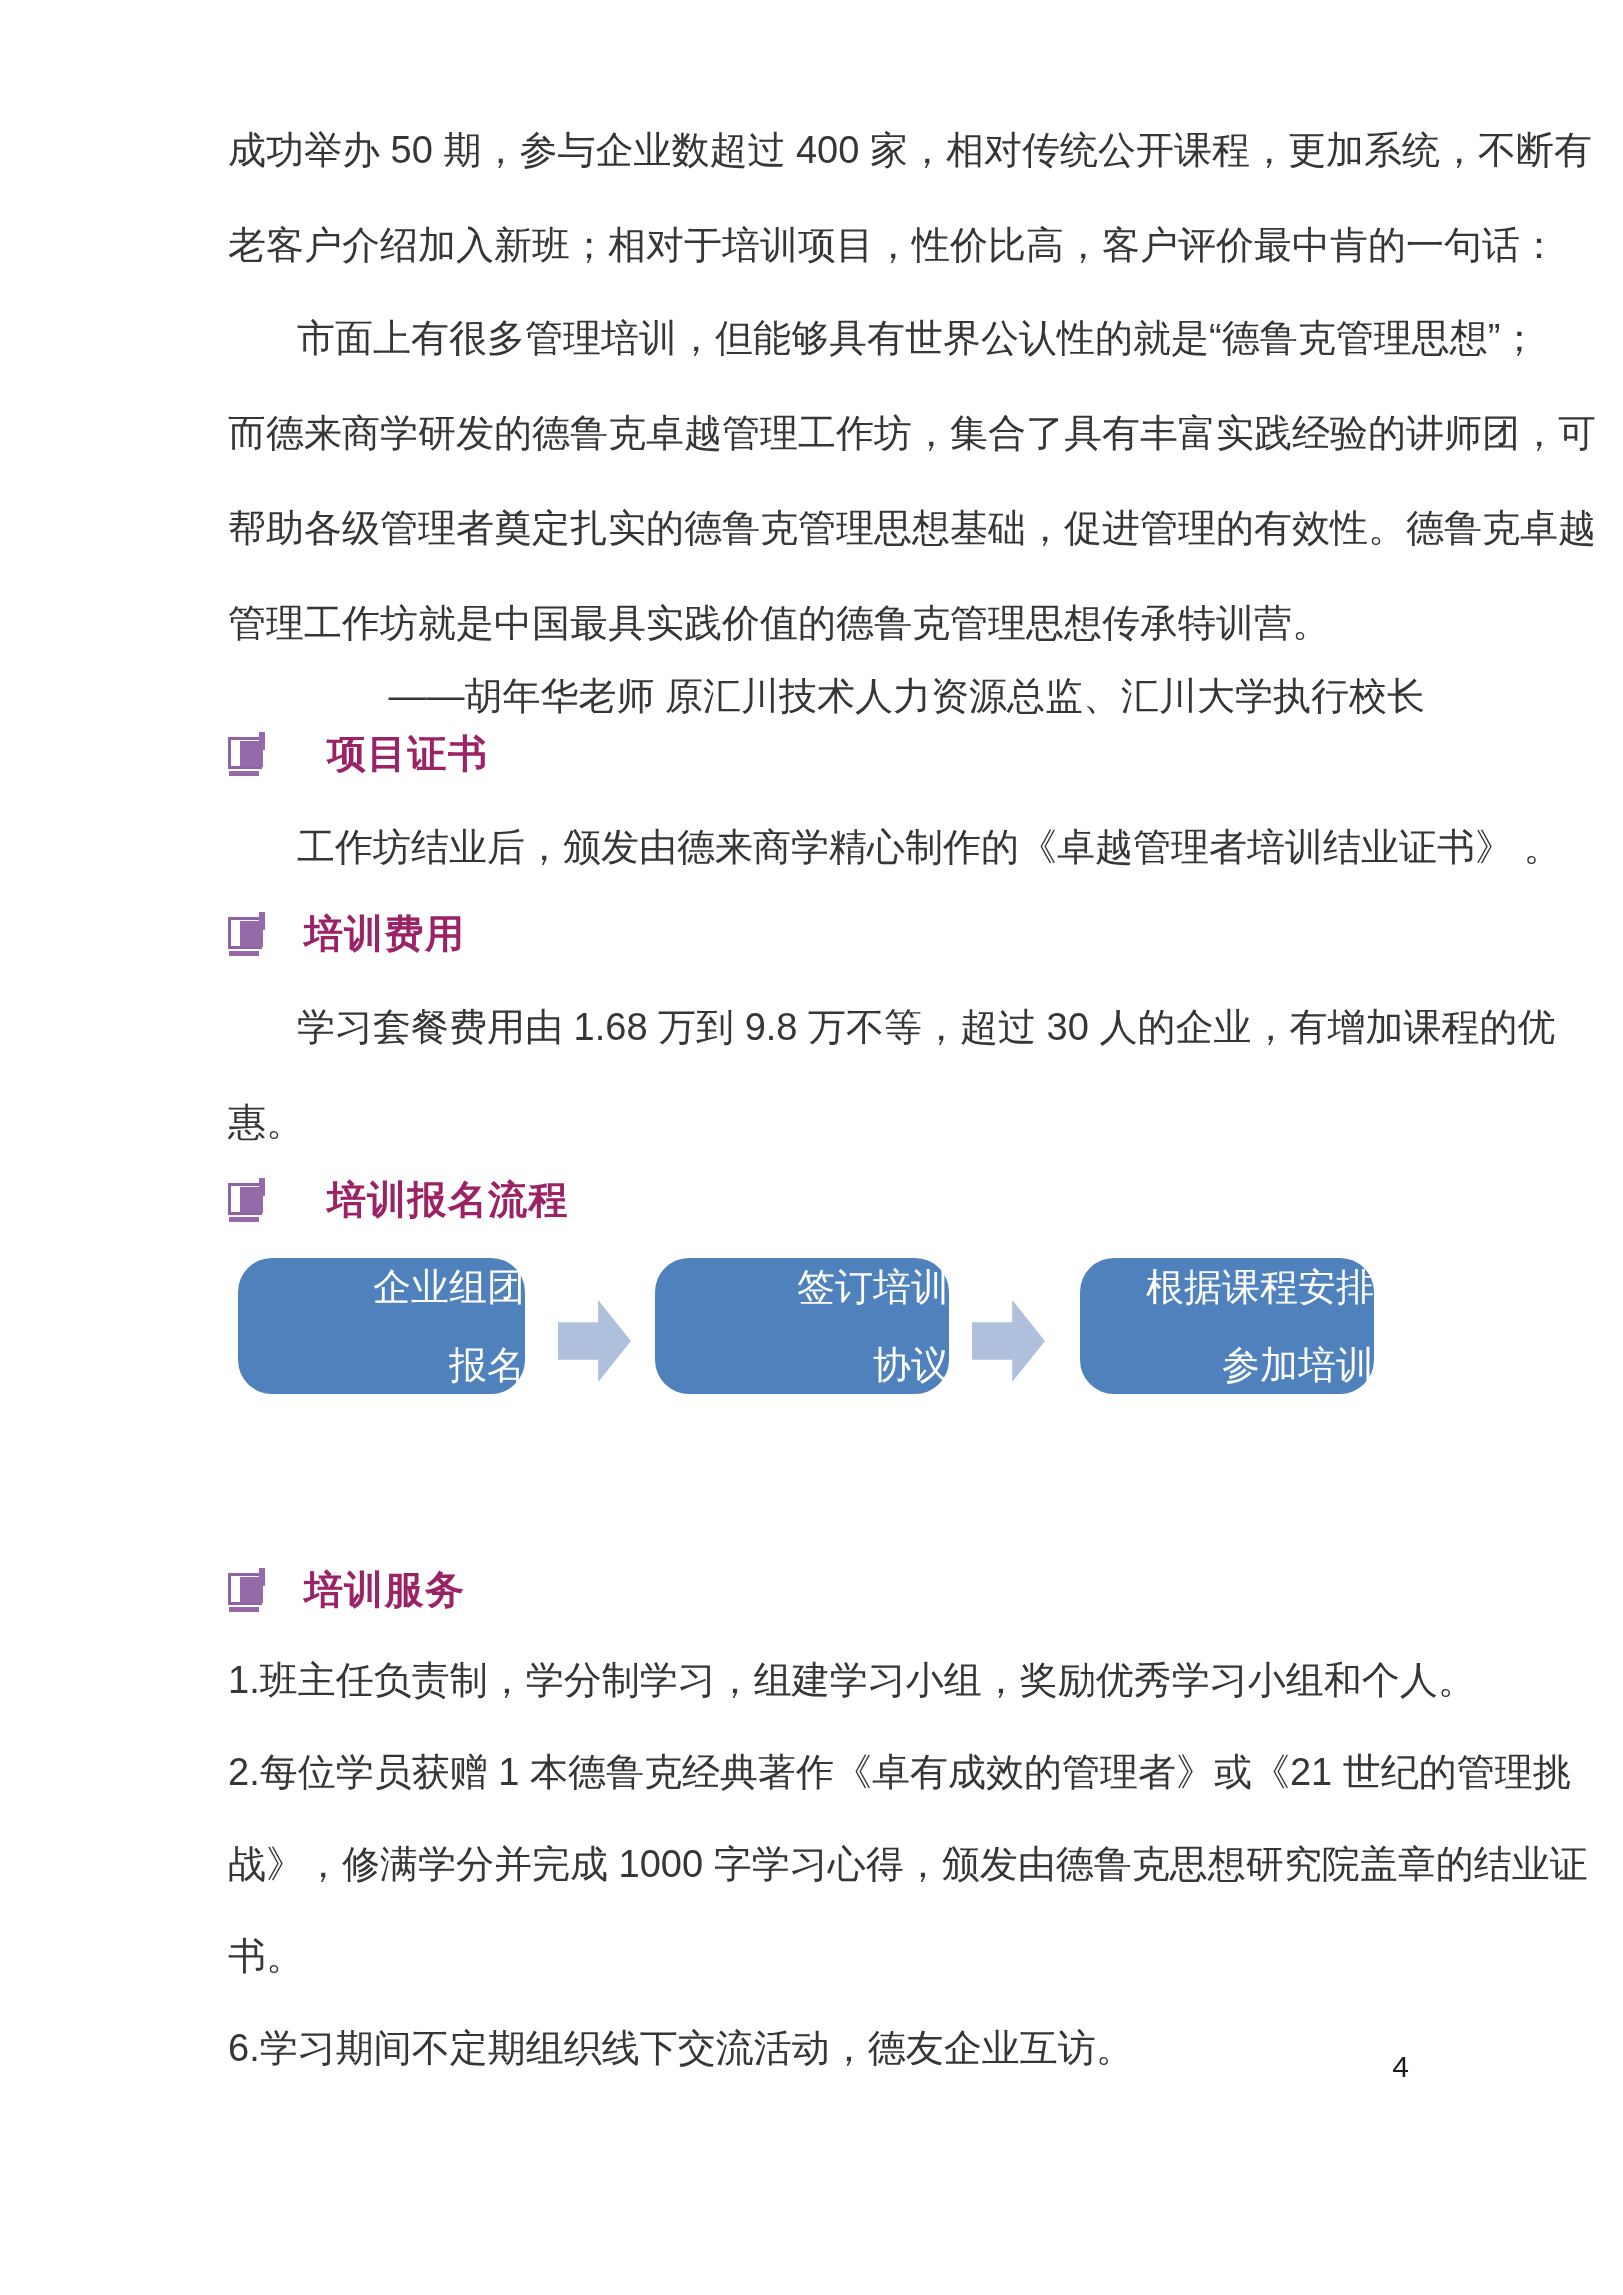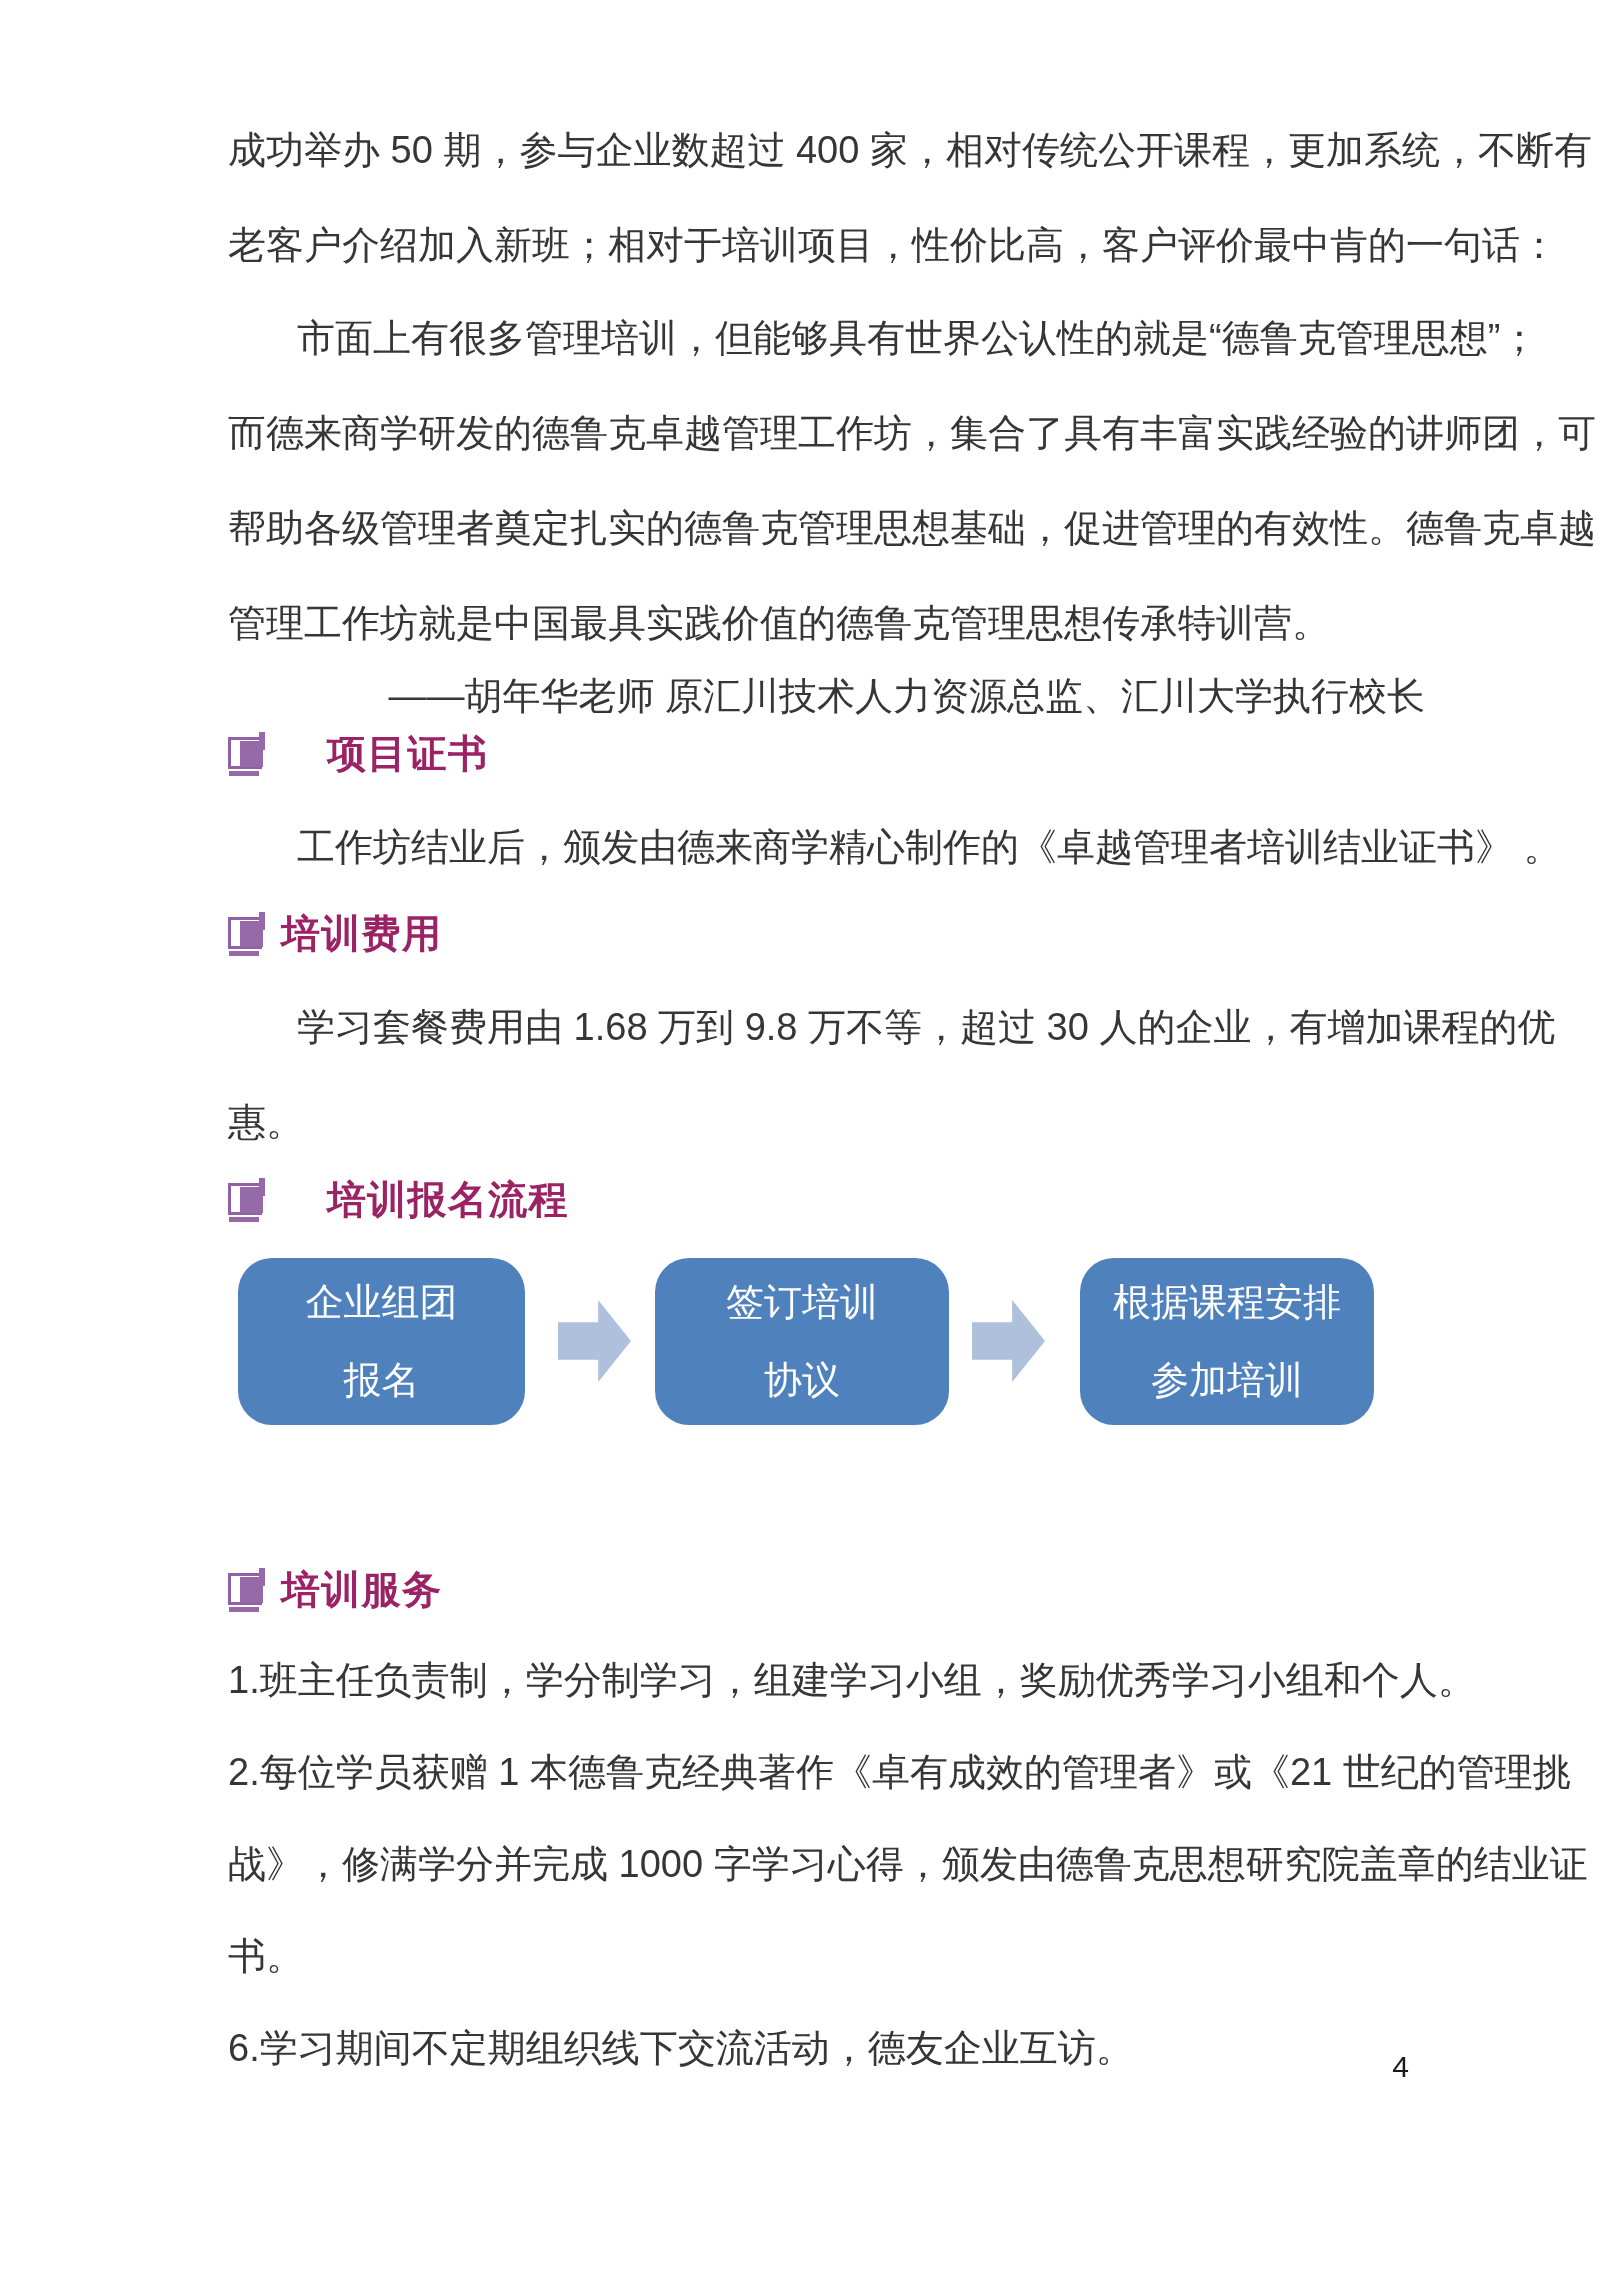--- a/index.html
+++ b/index.html
@@ -21,40 +21,40 @@
   #fee-body{left:228px;top:980px;width:1204px}
   #service-body{left:228px;top:1634px;width:1204px}
 
   
   .heading{left:228px;display:flex;align-items:flex-start}
   .heading .title{
     font-size:39px;font-weight:bold;line-height:44px;
     color:var(--c-heading,#9B2264);letter-spacing:1.3px;white-space:pre;
   }
   .gap-lg{margin-left:62px}
-  .gap-sm{margin-left:16px}
+  .gap-sm{margin-left:39px}
   #h-cert{top:732px}
   #h-fee{top:912px}
   #h-process{top:1178px}
   #h-service{top:1568px}
 
   
   .bullet{position:relative;width:37px;height:44px;display:inline-block;flex:0 0 auto}
   .bullet i{position:absolute;display:block}
   .b-back{left:0;top:5.2px;width:27.5px;height:26px;border:3.9px solid var(--c-icon,#8E62A4);background:transparent}
   .b-front{left:11.8px;top:9.2px;width:23.6px;height:26px;background:var(--c-icon_fill,#9669A9)}
   .b-side{left:31px;top:0;width:5.9px;height:18.3px;background:var(--c-icon_fill,#9669A9)}
   .b-base{left:1.3px;top:39px;width:30px;height:5.2px;background:var(--c-icon_fill,#9669A9)}
 
   
   #flow{left:0;top:1258px;width:1623px;height:170px}
   .flow-box{
-    position:absolute;top:0;height:167px;border-radius:34px;
+    position:absolute;top:0;height:136px;border-radius:34px;
     background:var(--c-box,#4F81BD);color:#ffffff;
-    display:flex;flex-direction:column;align-items:center;justify-content:center;
+    display:flex;flex-direction:column;align-items:flex-end;justify-content:center;
     row-gap:37px;font-size:38px;line-height:41px;white-space:pre;
   }
   #fb1{left:238px;width:287px}
   #fb2{left:655px;width:294px}
   #fb3{left:1080px;width:294px}
   .flow-arrow{
     position:absolute;top:42px;width:73px;height:82px;
     background:var(--c-arrow,#AEC0DC);
     clip-path:polygon(0 27%,55% 27%,55% 0,100% 50%,55% 100%,55% 73%,0 73%);
   }

